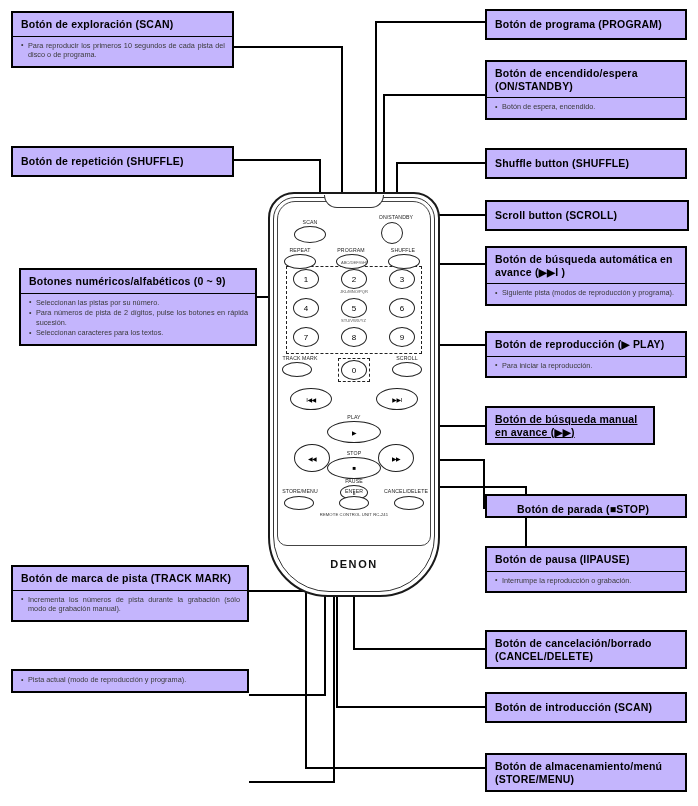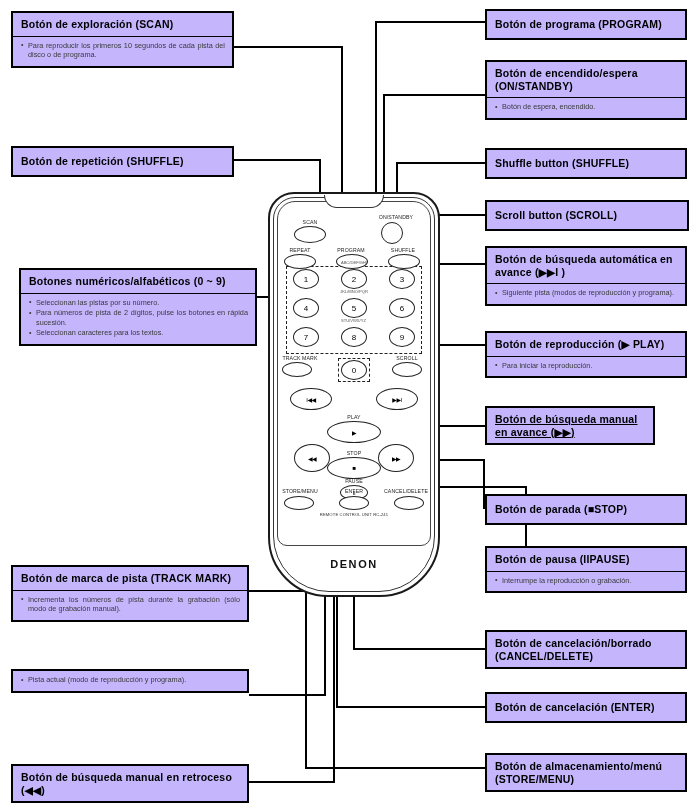--- a/index.html
+++ b/index.html
@@ -330,23 +330,20 @@
       <p>Incrementa los números de pista durante la grabación (sólo modo de grabación manual).</p>
     </div>
   </div>
 
   <div class="callout split" style="left:11px; top:669px; width:238px;">
     <div class="bd">
       <p>Pista actual (modo de reproducción y programa).</p>
     </div>
   </div>
 
-  <div class="callout" style="left:11px; top:764px; width:238px;">
-    <div class="hd">Botón de búsqueda manual en retroceso (◀◀)</div>
-  </div>
 
   <div class="callout" style="left:485px; top:9px; width:202px;">
     <div class="hd" style="padding-top:7px;padding-bottom:7px;">Botón de programa (PROGRAM)</div>
   </div>
 
   <div class="callout split" style="left:485px; top:60px; width:202px;">
     <div class="hd">Botón de encendido/espera (ON/STANDBY)</div>
     <div class="bd">
       <p>Botón de espera, encendido.</p>
     </div>
@@ -372,35 +369,35 @@
     <div class="bd">
       <p>Para iniciar la reproducción.</p>
     </div>
   </div>
 
   <div class="callout" style="left:485px; top:406px; width:170px;text-decoration:underline;">
     <div class="hd">Botón de búsqueda manual en avance (▶▶)</div>
   </div>
 
   <div class="callout" style="left:485px; top:494px; width:202px;">
-    <div class="hd" style="padding-top:7px;padding-bottom:7px;">Botón de parada (■STOP)</div>
+    <div class="hd" style="padding-top:7px;padding-bottom:0;margin-left:22px;">Botón de parada (■STOP)</div>
   </div>
 
   <div class="callout split" style="left:485px; top:546px; width:202px;">
     <div class="hd">Botón de pausa (IIPAUSE)</div>
     <div class="bd">
       <p>Interrumpe la reproducción o grabación.</p>
     </div>
   </div>
 
   <div class="callout" style="left:485px; top:630px; width:202px;">
     <div class="hd">Botón de cancelación/borrado (CANCEL/DELETE)</div>
   </div>
 
   <div class="callout" style="left:485px; top:692px; width:202px;">
-    <div class="hd" style="padding-top:7px;padding-bottom:7px;">Botón de cancelación (ENTER)</div>
+    <div class="hd" style="padding-top:7px;padding-bottom:7px;">Botón de introducción (SCAN)</div>
   </div>
 
   <div class="callout" style="left:485px; top:753px; width:202px;">
     <div class="hd">Botón de almacenamiento/menú (STORE/MENU)</div>
   </div>
 
 </div>
 
 </body></html>

